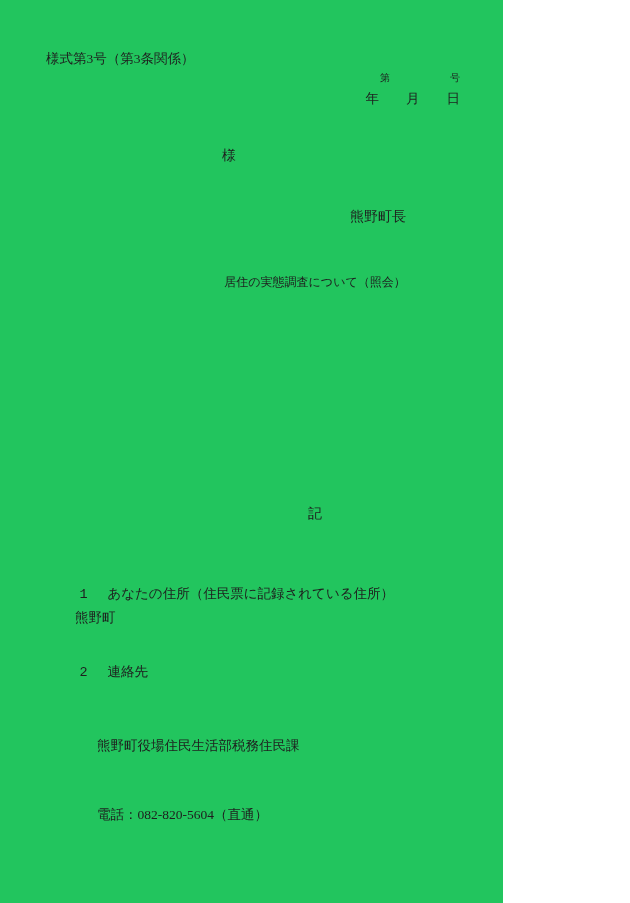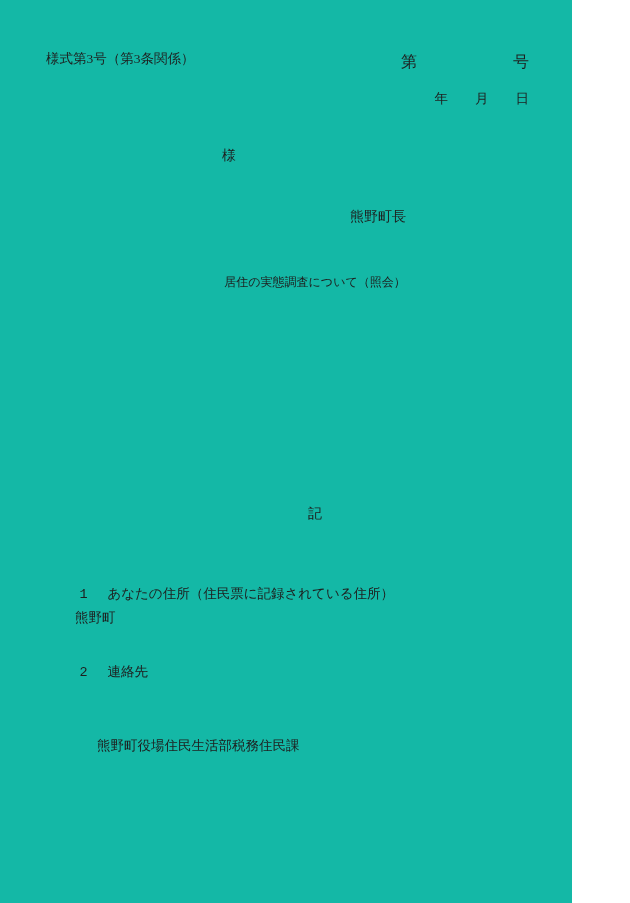--- a/index.html
+++ b/index.html
@@ -2,37 +2,37 @@
 <html><head>
 <meta charset="utf-8">
 <style>
   html, body {
     margin: 0;
     padding: 0;
     background: #ffffff;
   }
   .page {
     position: relative;
-    width: 572px;
+    width: 503px;
     height: 903px;
-    background: #14b8a6;
+    background: #22c55e;
     color: #1e1e1e;
     font-family: "Liberation Serif", "DejaVu Serif", serif;
     overflow: hidden;
   }
   .abs { position: absolute; }
 
   .form-label {
     left: 46px; top: 50px;
     font-size: 13.5px;
     white-space: pre;
   }
   .doc-number-line {
-    right: 43px; top: 52px;
-    font-size: 16px;
+    right: 43px; top: 71px;
+    font-size: 10px;
     white-space: pre;
     text-align: right;
   }
   .date-line {
     right: 43px; top: 90px;
     font-size: 13.5px;
     white-space: pre;
     text-align: right;
   }
   .addressee {
@@ -112,16 +112,17 @@
   </div>
 
   <div class="abs item-1-value">熊野町</div>
 
   <div class="abs numbered-item item-2">
     <span class="num">2</span><span>連絡先</span>
   </div>
 
   <div class="abs contact-block">
     <div>熊野町役場住民生活部税務住民課</div>
+    <div>電話：082-820-5604（直通）</div>
     
   </div>
 
 </div>
 
 </body></html>

